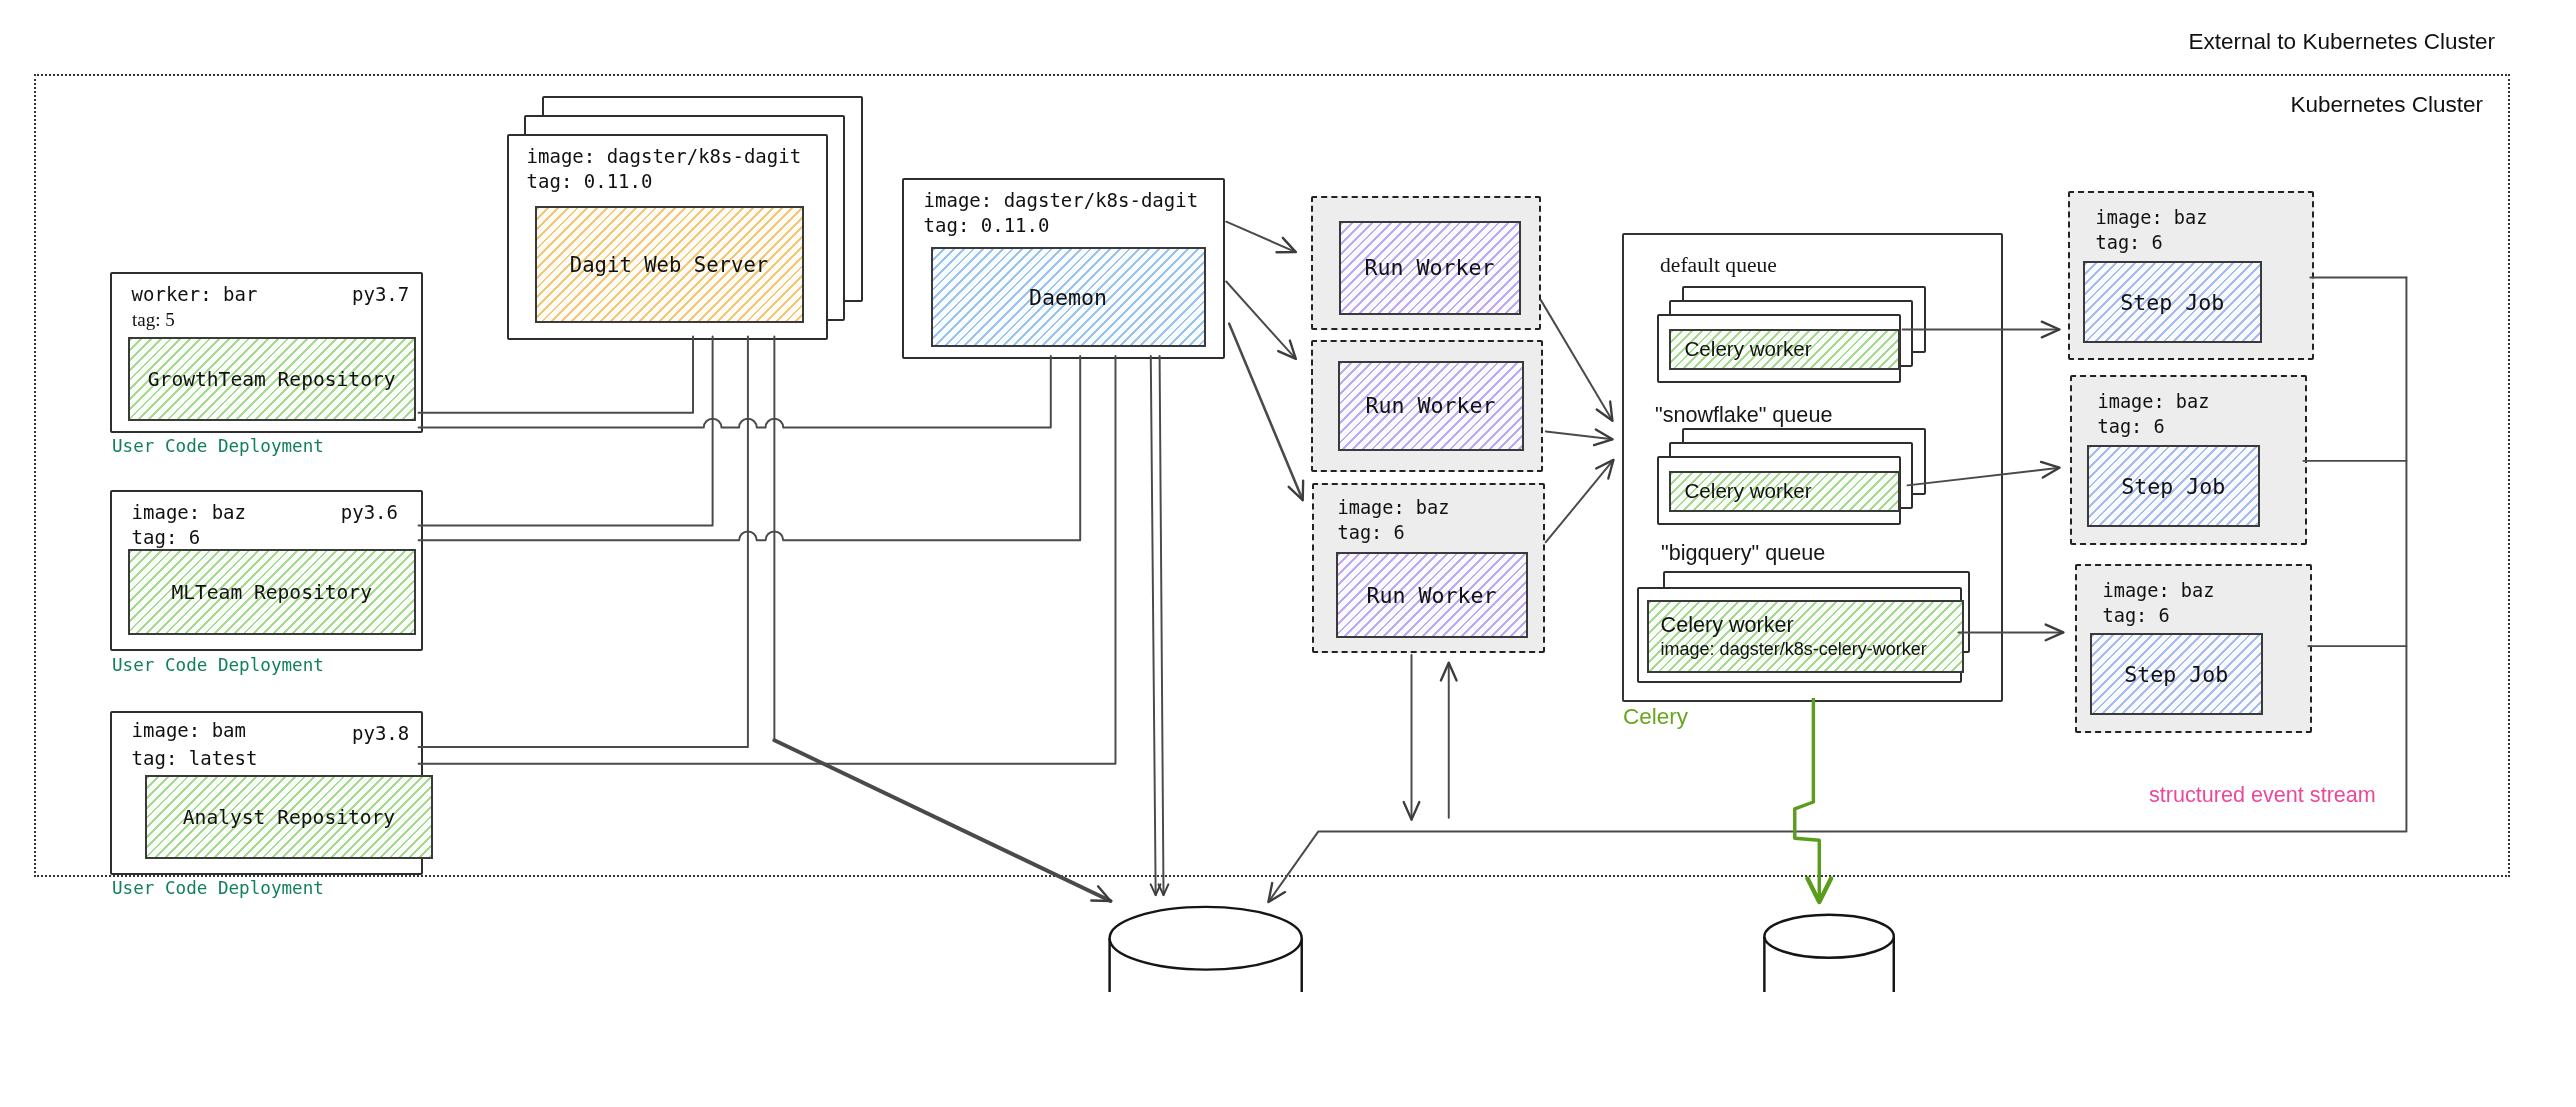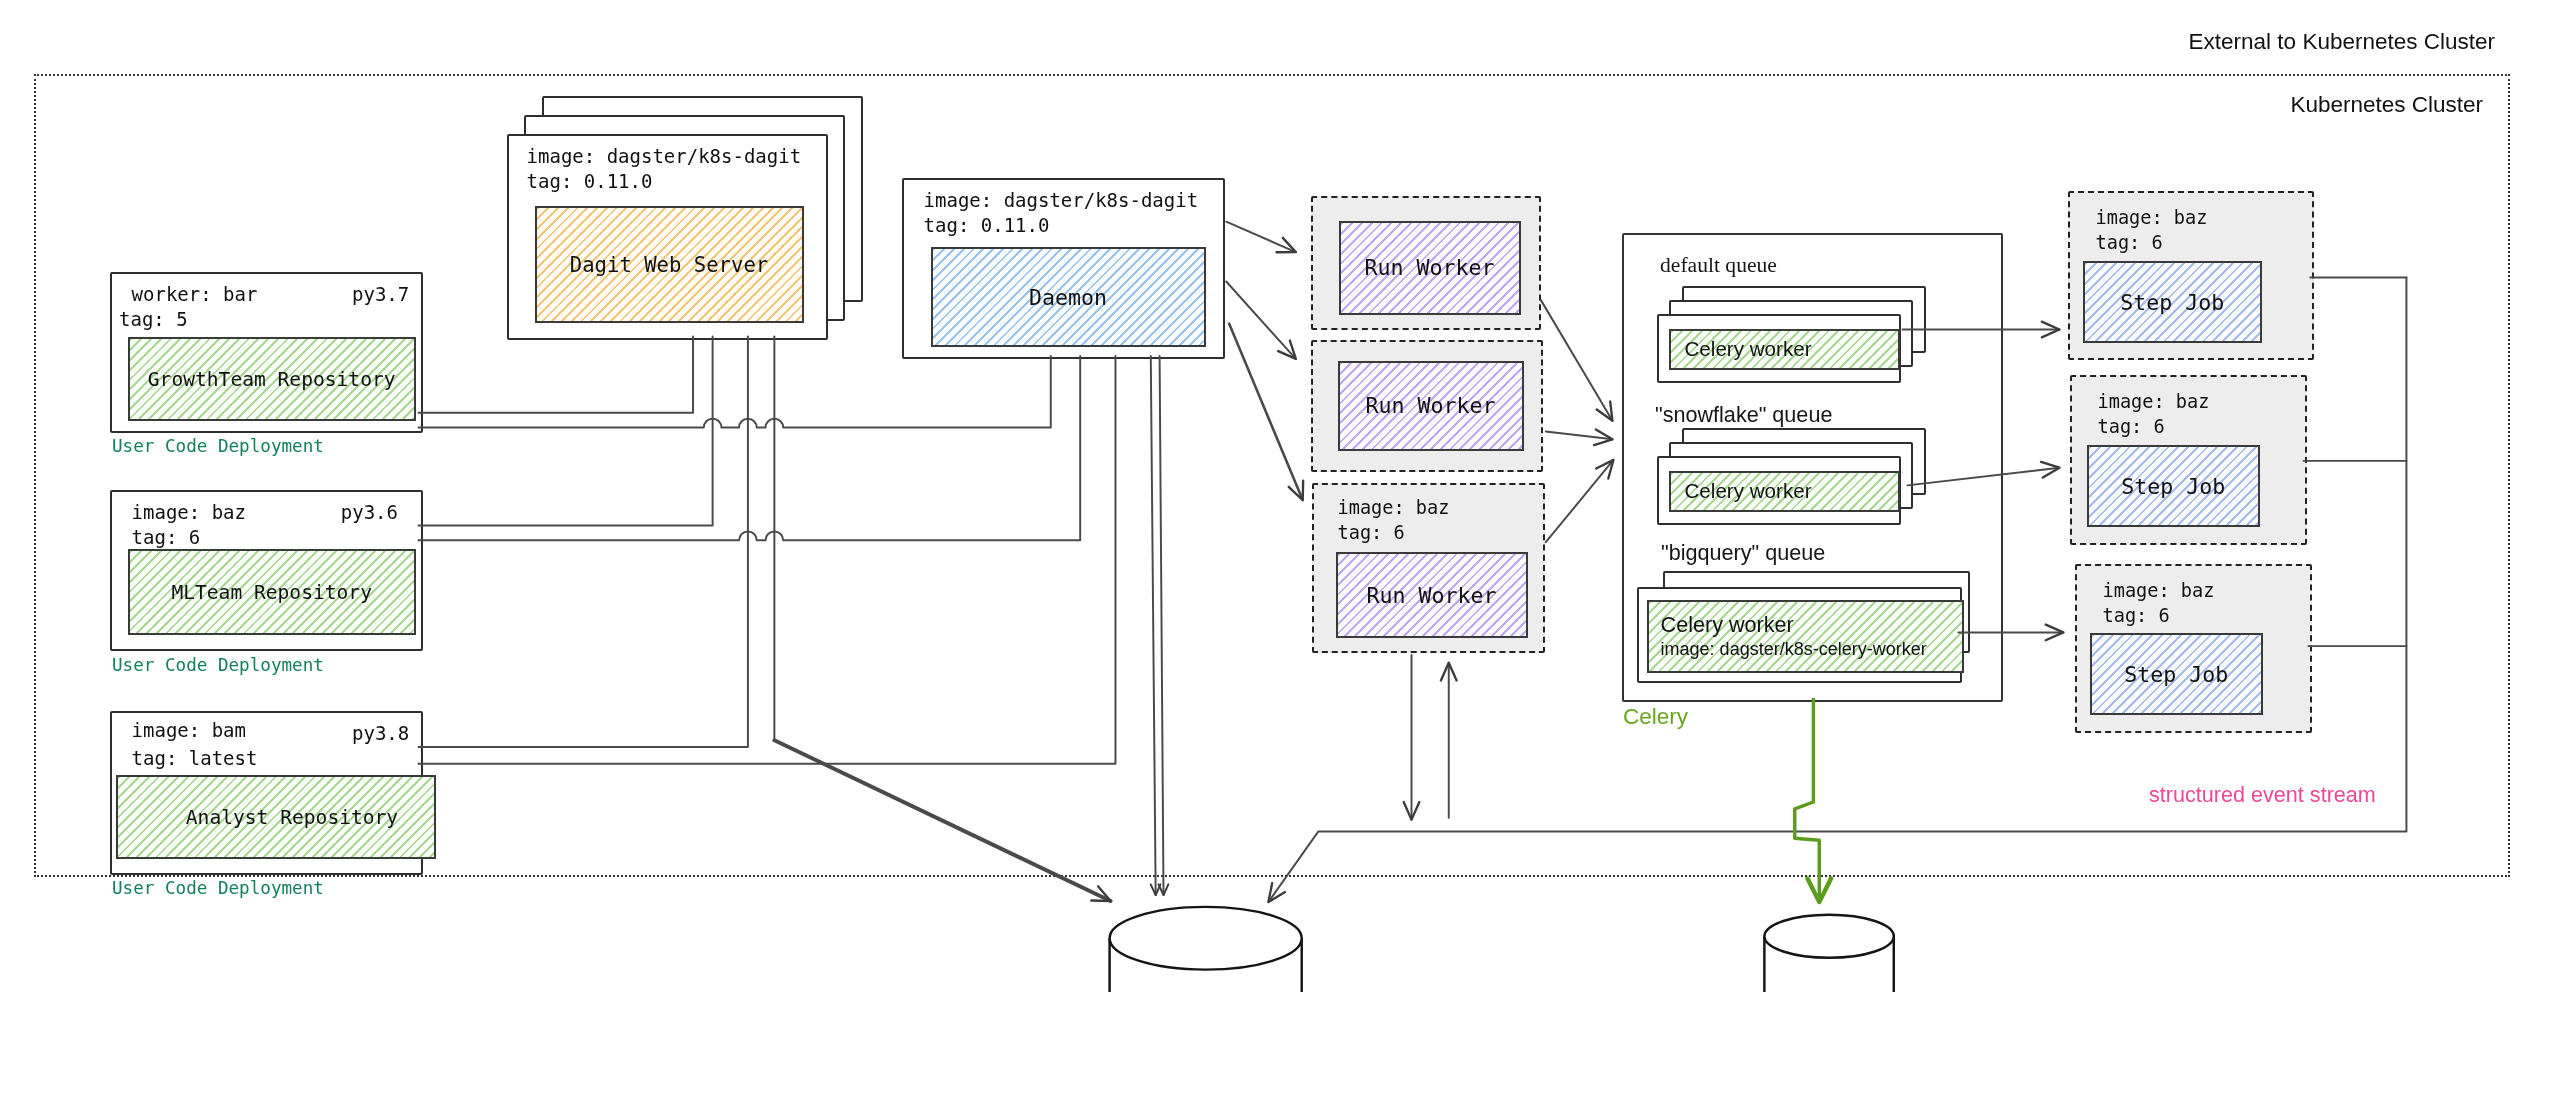--- a/index.html
+++ b/index.html
@@ -35,42 +35,42 @@
 
 <div class="canvas">
 
   <div class="boundary" style="left:34px;top:74px;width:2472px;height:799px;"></div>
   <div class="toplabel" style="right:81px;top:29px;">External to Kubernetes Cluster</div>
   <div class="toplabel" style="right:93px;top:92px;">Kubernetes Cluster</div>
 
   <div class="wbox" style="left:110px;top:272px;width:309px;height:157px;">
     <span class="hdr" style="left:19.6px;top:7.8px;">worker: bar</span>
     <span class="hdr" style="right:11.8px;top:7.8px;">py3.7</span>
-    <span class="hdr" style="left:7px;top:33px;">tag: 5</span>
+    <span class="hdr" style="left:20px;top:33px;font-family:Liberation Serif, serif;">tag: 5</span>
     <div class="hatch hg mono repo-label" style="left:15.7px;top:63px;width:284px;height:80px;">
       <span>GrowthTeam Repository</span>
     </div>
   </div>
   <div class="ucd-label" style="left:112px;top:436px;">User Code Deployment</div>
 
   <div class="wbox" style="left:110px;top:490px;width:309px;height:157px;">
     <span class="hdr" style="left:19.6px;top:7.8px;">image: baz</span>
     <span class="hdr" style="right:23px;top:7.8px;">py3.6</span>
     <span class="hdr" style="left:19.6px;top:33px;">tag: 6</span>
     <div class="hatch hg mono repo-label" style="left:15.7px;top:57px;width:284px;height:82px;">
       <span>MLTeam Repository</span>
     </div>
   </div>
   <div class="ucd-label" style="left:112px;top:655px;">User Code Deployment</div>
 
   <div class="wbox" style="left:110px;top:711px;width:309px;height:160px;">
     <span class="hdr" style="left:19.6px;top:5px;">image: bam</span>
     <span class="hdr" style="right:11.8px;top:7.8px;">py3.8</span>
     <span class="hdr" style="left:19.6px;top:33px;">tag: latest</span>
-    <div class="hatch hg mono repo-label" style="left:4px;top:62px;width:284px;height:80px;padding-left:32px;">
+    <div class="hatch hg mono repo-label" style="left:33px;top:62px;width:284px;height:80px;">
       <span>Analyst Repository</span>
     </div>
   </div>
   <div class="ucd-label" style="left:112px;top:878px;">User Code Deployment</div>
 
   <div class="wbox" style="left:542px;top:96px;width:317px;height:202px;"></div>
   <div class="wbox" style="left:524px;top:115px;width:317px;height:202px;"></div>
   <div class="wbox" style="left:507px;top:134px;width:317px;height:202px;">
     <span class="hdr" style="left:17.6px;top:7.8px;">image: dagster/k8s-dagit</span>
     <span class="hdr" style="left:17.6px;top:33px;">tag: 0.11.0</span>

